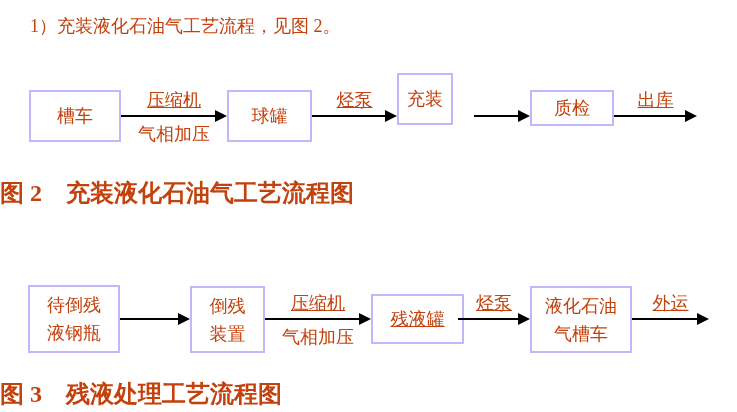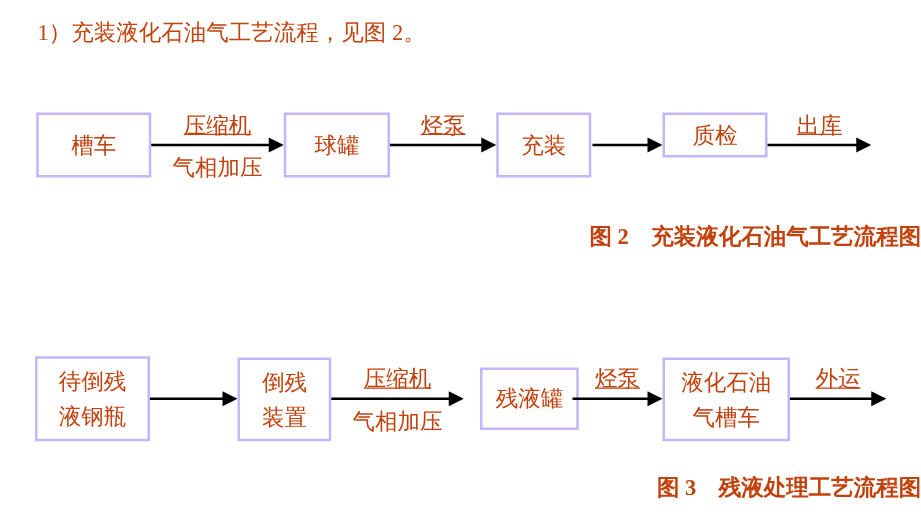--- a/index.html
+++ b/index.html
@@ -19,22 +19,22 @@
     line-height: 26px;
     white-space: nowrap;
   }
   .p1 { left: 30px; top: 13px; }
   .p2 { left: 30px; top: 216px; }
   .caption {
     position: absolute;
     margin: 0;
     left: 0;
     width: 737px;
-    text-align: right;
-    font-size: 18px;
+    text-align: left;
+    font-size: 24px;
     font-weight: bold;
     white-space: nowrap;
   }
   .cap2 { top: 177px; }
   .cap3 { top: 378px; }
 
   .node {
     position: absolute;
     border: 2px solid #c4b5fd;
     background: #ffffff;
@@ -78,32 +78,32 @@
     left: 50%;
     transform: translateX(-50%);
     top: 13px;
     font-size: 18px;
     white-space: nowrap;
   }
 
   
   .f2n0 { left: 29px;  top: 90px; width: 92px; height: 52px; }
   .f2n1 { left: 227px; top: 90px; width: 85px; height: 52px; }
-  .f2n2 { left: 397px; top: 90px; width: 76px; height: 52px; }
+  .f2n2 { left: 397px; top: 73px; width: 56px; height: 52px; }
   .f2n3 { left: 530px; top: 90px; width: 84px; height: 36px; }
   
   .f2e0 { left: 121px; top: 109px; width: 106px; }
   .f2e1 { left: 312px; top: 109px; width: 85px; }
   .f2e2 { left: 474px; top: 109px; width: 56px; }
   .f2e3 { left: 614px; top: 109px; width: 83px; }
 
   
   .f3n0 { left: 28px;  top: 285px; width: 92px;  height: 68px; justify-content: center; }
   .f3n1 { left: 190px; top: 286px; width: 75px;  height: 67px; }
-  .f3n2 { left: 384px; top: 294px; width: 79px;  height: 50px; }
+  .f3n2 { left: 371px; top: 294px; width: 93px;  height: 50px; text-decoration: underline; }
   .f3n3 { left: 530px; top: 286px; width: 102px; height: 67px; }
   
   .f3e0 { left: 120px; top: 312px; width: 70px; }
   .f3e1 { left: 265px; top: 312px; width: 106px; }
   .f3e2 { left: 458px; top: 312px; width: 72px; }
   .f3e3 { left: 632px; top: 312px; width: 77px; }
 </style>
 </head>
 <body>
 

